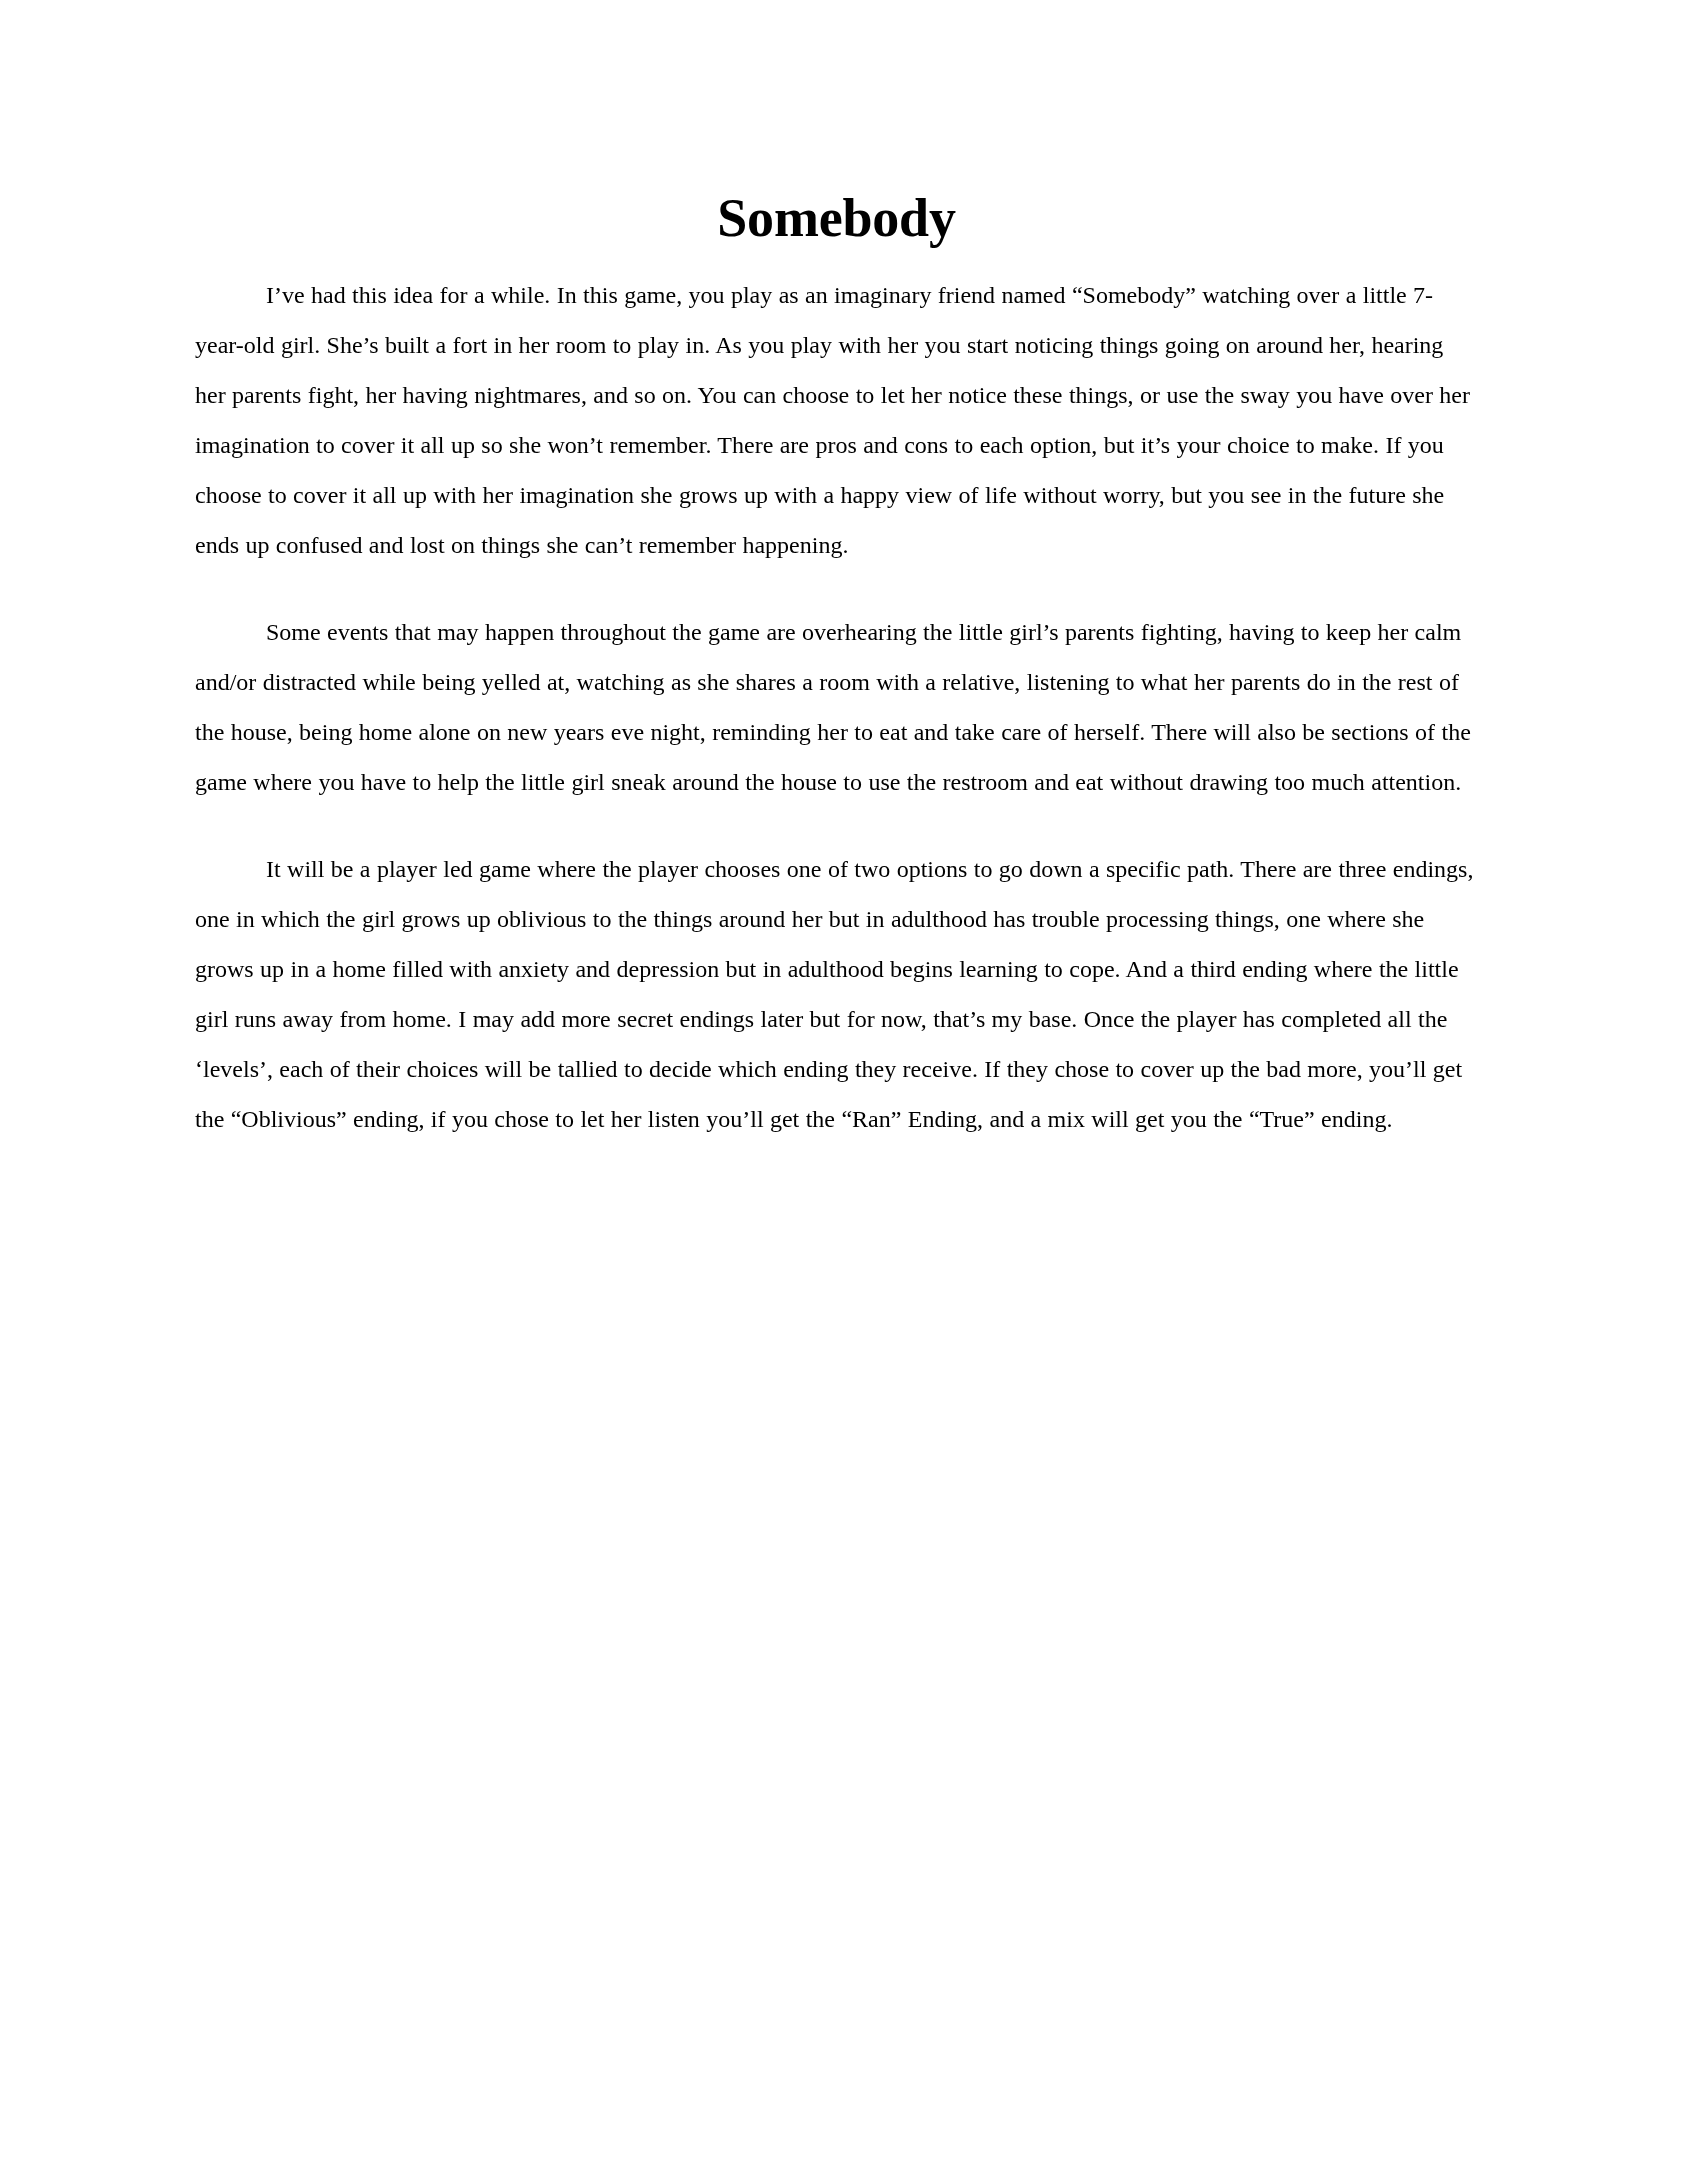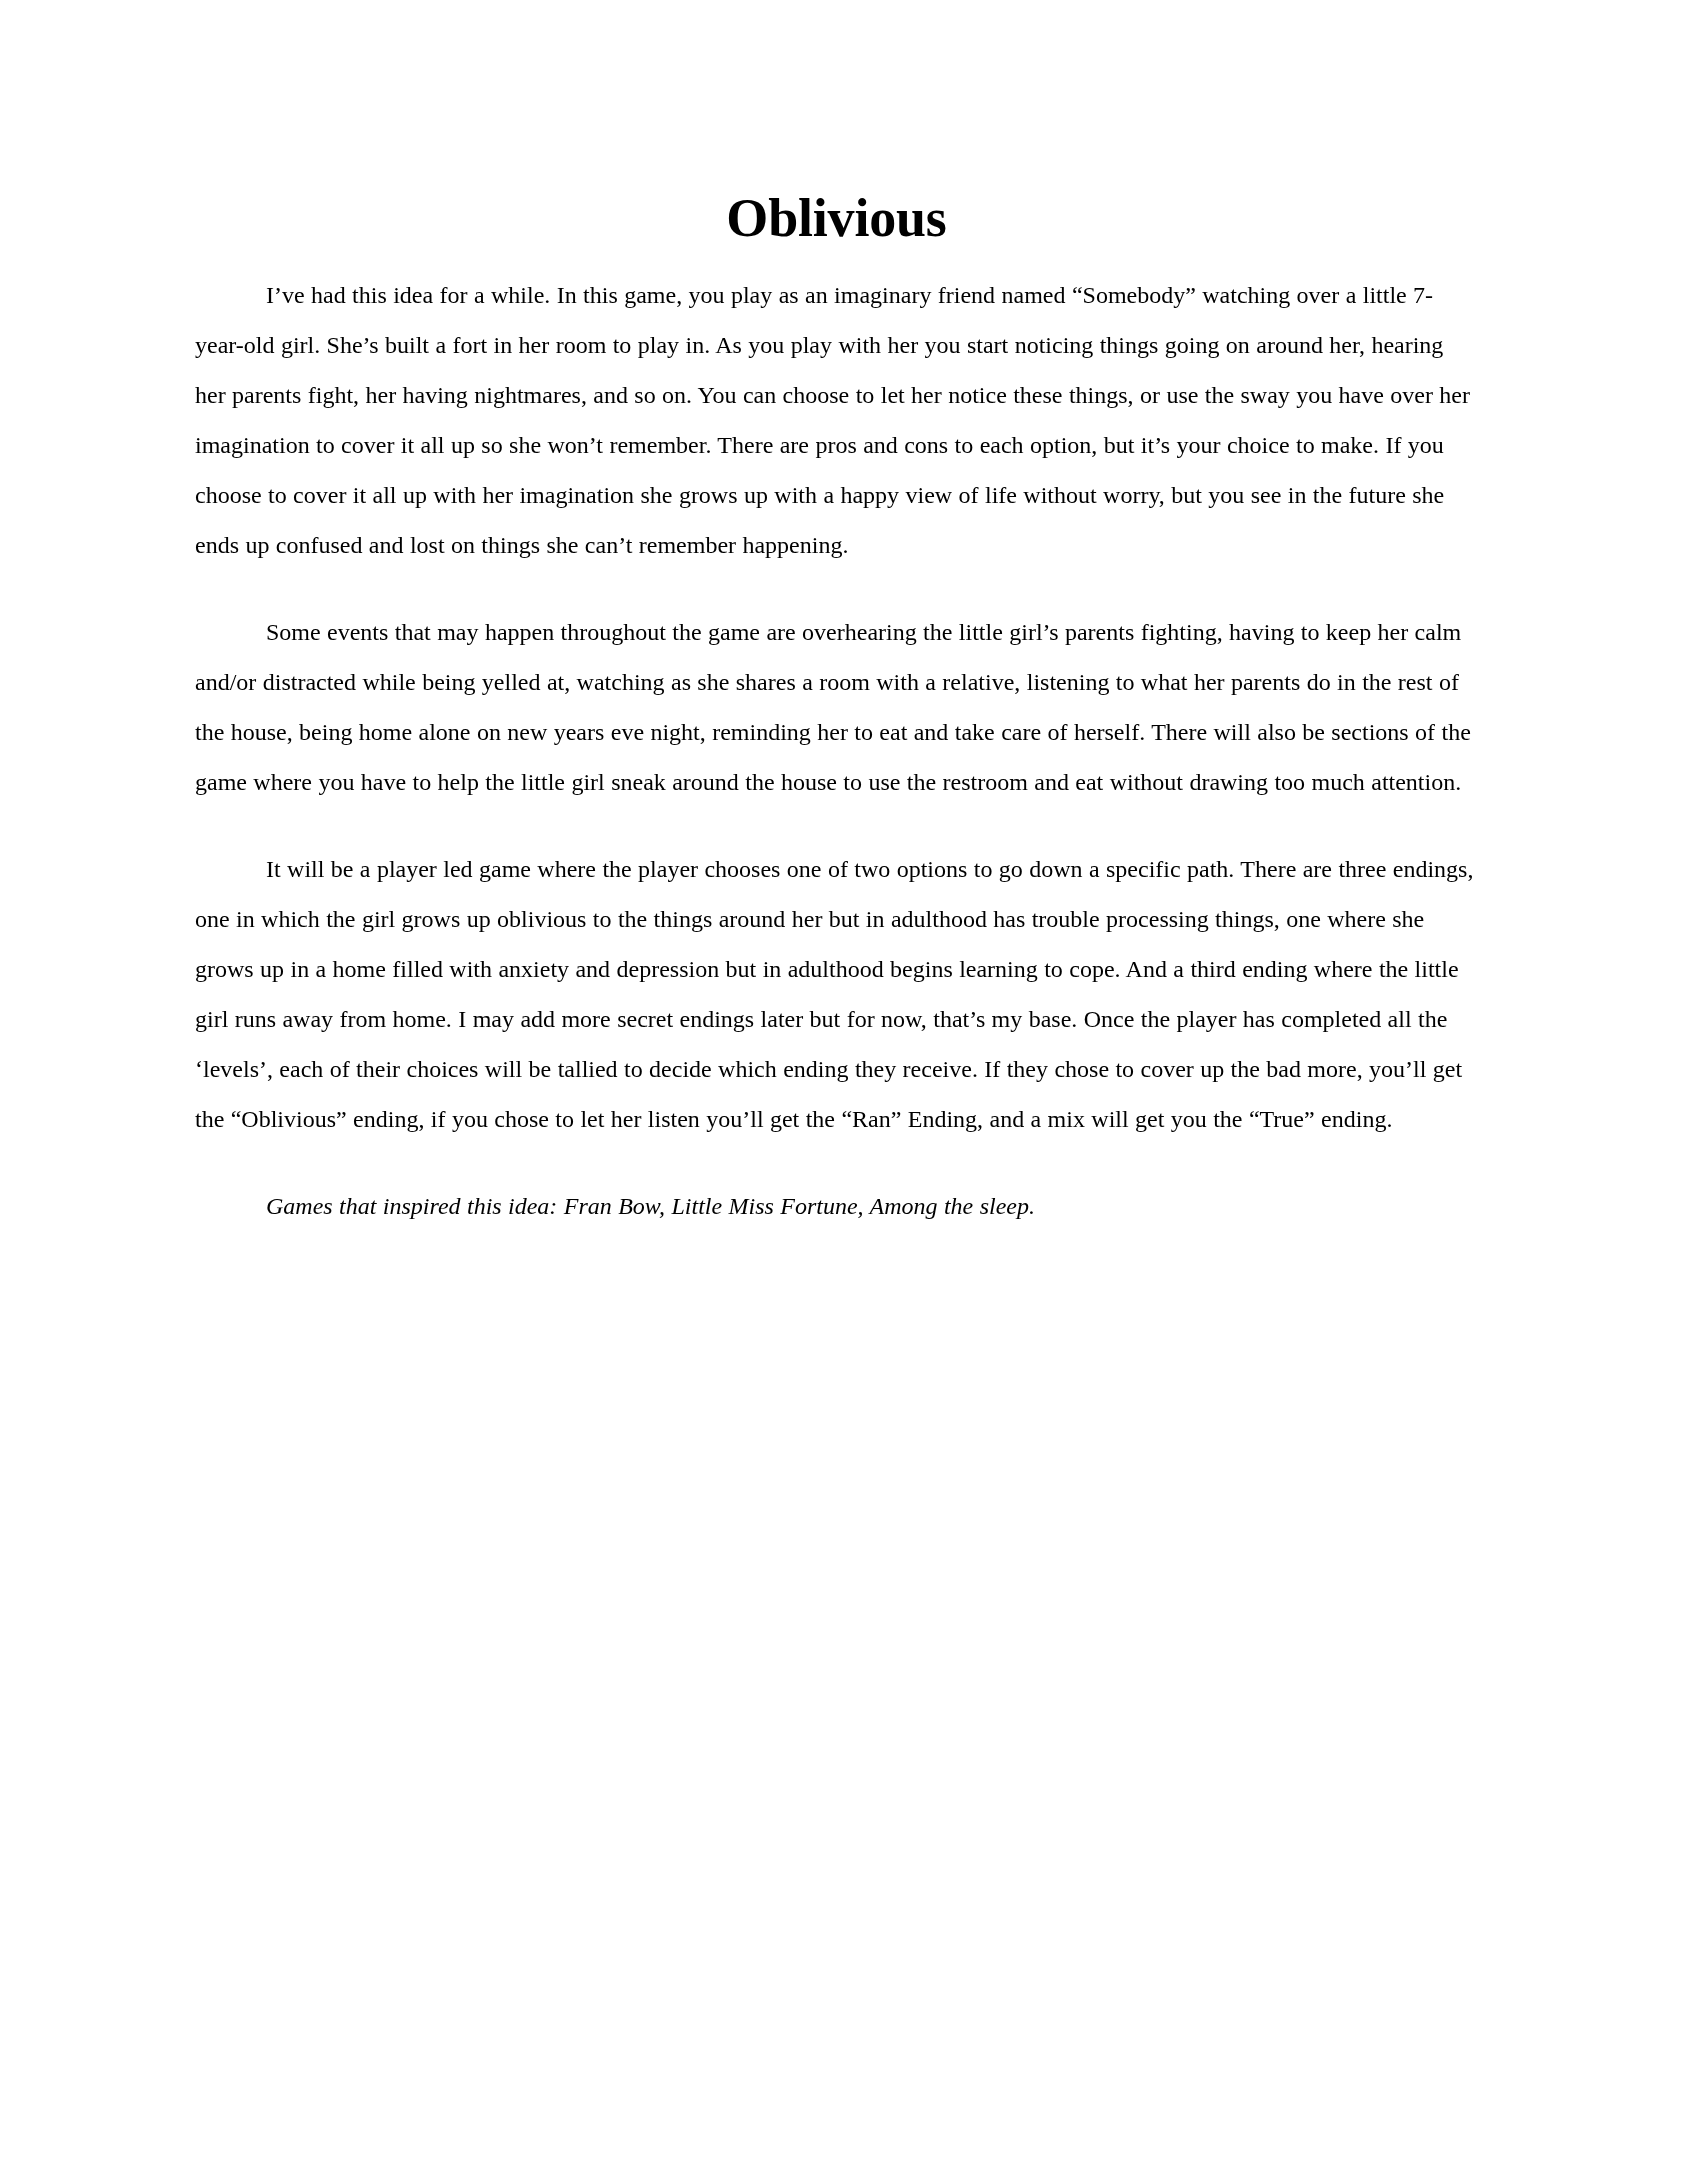--- a/index.html
+++ b/index.html
@@ -49,25 +49,24 @@
   .para:last-child {
     margin-bottom: 0;
   }
 </style>
 </head>
 <body>
 
 <div class="page">
   <div class="content">
 
-    <h1 class="doc-title">Oblivious</h1>
+    <h1 class="doc-title">Somebody</h1>
 
     <p class="para">I’ve had this idea for a while. In this game, you play as an imaginary friend named “Somebody” watching over a little 7-year-old girl. She’s built a fort in her room to play in. As you play with her you start noticing things going on around her, hearing her parents fight, her having nightmares, and so on. You can choose to let her notice these things, or use the sway you have over her imagination to cover it all up so she won’t remember. There are pros and cons to each option, but it’s your choice to make. If you choose to cover it all up with her imagination she grows up with a happy view of life without worry, but you see in the future she ends up confused and lost on things she can’t remember happening.</p>
 
     <p class="para">Some events that may happen throughout the game are overhearing the little girl’s parents fighting, having to keep her calm and/or distracted while being yelled at, watching as she shares a room with a relative, listening to what her parents do in the rest of the house, being home alone on new years eve night, reminding her to eat and take care of herself. There will also be sections of the game where you have to help the little girl sneak around the house to use the restroom and eat without drawing too much attention.</p>
 
     <p class="para">It will be a player led game where the player chooses one of two options to go down a specific path. There are three endings, one in which the girl grows up oblivious to the things around her but in adulthood has trouble processing things, one where she grows up in a home filled with anxiety and depression but in adulthood begins learning to cope. And a third ending where the little girl runs away from home. I may add more secret endings later but for now, that’s my base. Once the player has completed all the ‘levels’, each of their choices will be tallied to decide which ending they receive. If they chose to cover up the bad more, you’ll get the “Oblivious” ending, if you chose to let her listen you’ll get the “Ran” Ending, and a mix will get you the “True” ending.</p>
 
-    <p class="para italic">Games that inspired this idea: Fran Bow, Little Miss Fortune, Among the sleep.</p>
 
   </div>
 </div>
 
 
 </body></html>

